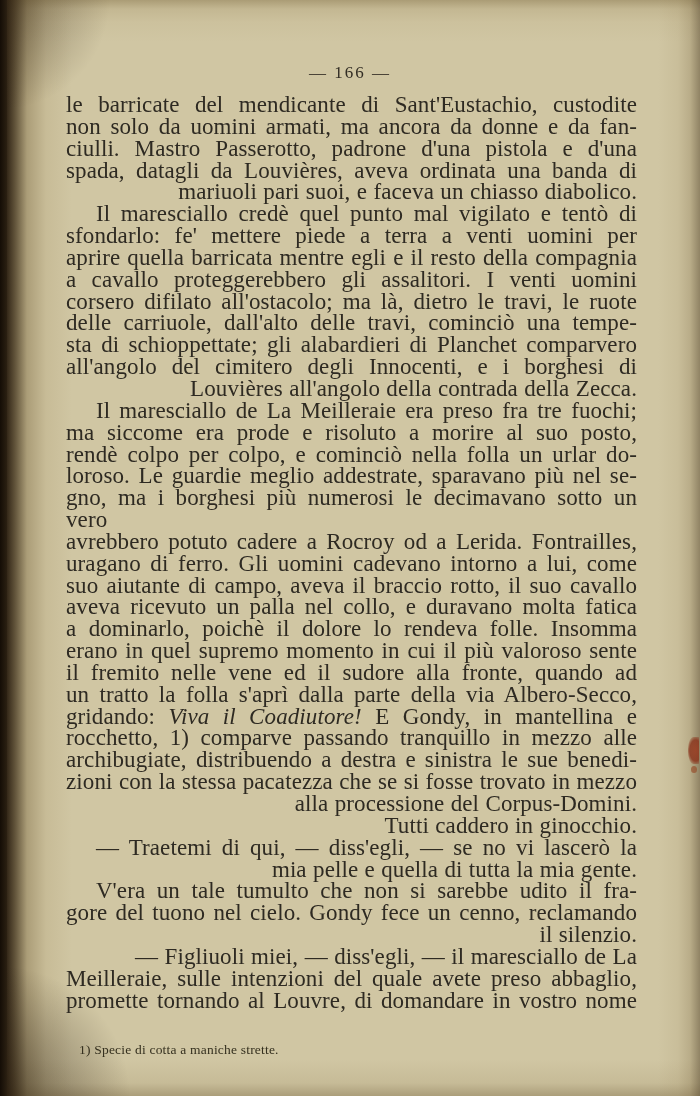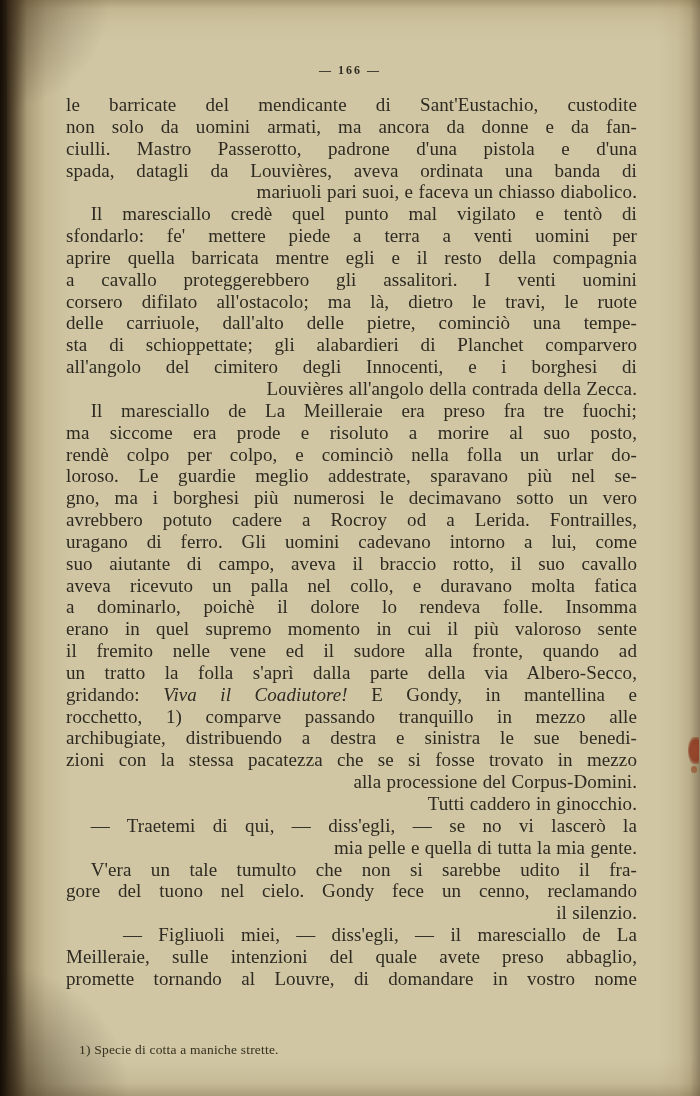--- a/index.html
+++ b/index.html
@@ -34,31 +34,30 @@
     width: 7px;
     background: linear-gradient(to right, #140d06, #2b2012);
     pointer-events: none;
   }
   .pagenum {
     position: absolute;
     top: 63px;
     left: 0;
     width: 700px;
     text-align: center;
-    font-size: 12px;
+    font-size: 17px;
     letter-spacing: 2px;
     color: #322d24;
-    font-weight: bold;
   }
   .bodytext {
     position: absolute;
     left: 66px;
     top: 94px;
     width: 571px;
-    font-size: 19px;
+    font-size: 23px;
     line-height: 21.85px;
     letter-spacing: 0.1px;
     word-spacing: 0.5px;
   }
   .paragraph { margin: 0; padding: 0; }
   .line { text-align: right; }
   .line.just {
     text-align: justify;
     text-align-last: justify;
   }
@@ -108,21 +107,21 @@
         <div class="line just"><span>ciulli. Mastro Passerotto, padrone d'una pistola e d'una</span></div>
         <div class="line just"><span>spada, datagli da Louvières, aveva ordinata una banda di</span></div>
         <div class="line"><span>mariuoli pari suoi, e faceva un chiasso diabolico.</span></div>
       </div>
       <div class="paragraph">
         <div class="line just" style="text-indent: 1.3em;"><span>Il maresciallo credè quel punto mal vigilato e tentò di</span></div>
         <div class="line just"><span>sfondarlo: fe' mettere piede a terra a venti uomini per</span></div>
         <div class="line just"><span>aprire quella barricata mentre egli e il resto della compagnia</span></div>
         <div class="line just"><span>a cavallo proteggerebbero gli assalitori. I venti uomini</span></div>
         <div class="line just"><span>corsero difilato all'ostacolo; ma là, dietro le travi, le ruote</span></div>
-        <div class="line just"><span>delle carriuole, dall'alto delle pietre, cominciò una tempe-</span></div>
+        <div class="line just"><span>delle carriuole, dall'alto delle travi, cominciò una tempe-</span></div>
         <div class="line just"><span>sta di schioppettate; gli alabardieri di Planchet comparvero</span></div>
         <div class="line just"><span>all'angolo del cimitero degli Innocenti, e i borghesi di</span></div>
         <div class="line"><span>Louvières all'angolo della contrada della Zecca.</span></div>
       </div>
       <div class="paragraph">
         <div class="line just" style="text-indent: 1.3em;"><span>Il maresciallo de La Meilleraie era preso fra tre fuochi;</span></div>
         <div class="line just"><span>ma siccome era prode e risoluto a morire al suo posto,</span></div>
         <div class="line just"><span>rendè colpo per colpo, e cominciò nella folla un urlar do-</span></div>
         <div class="line just"><span>loroso. Le guardie meglio addestrate, sparavano più nel se-</span></div>
         <div class="line just"><span>gno, ma i borghesi più numerosi le decimavano sotto un vero</span></div>

